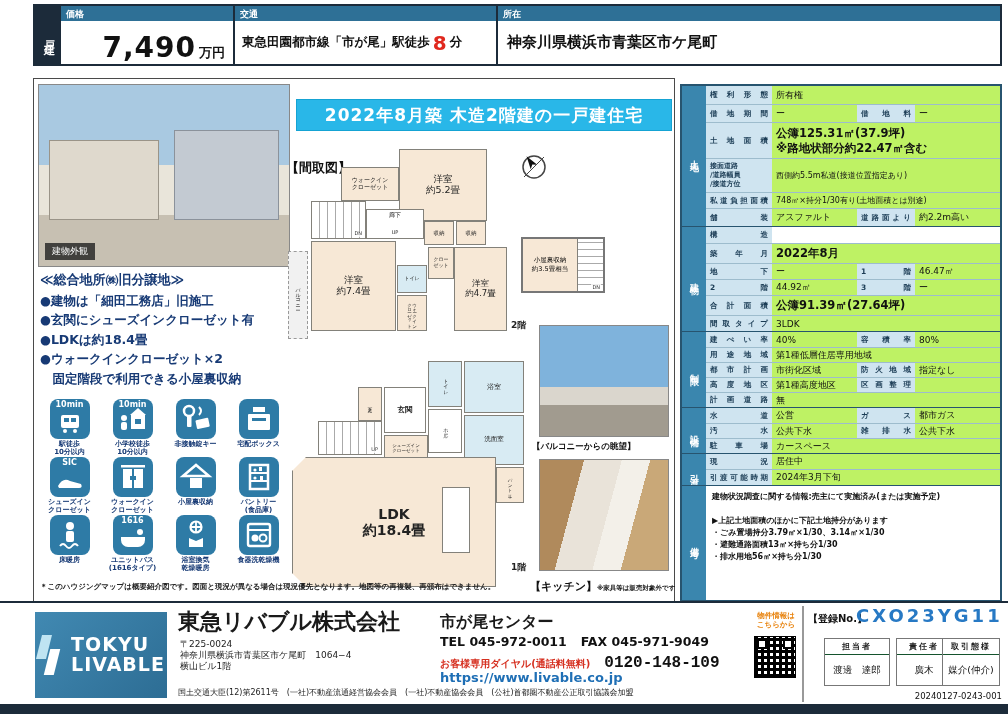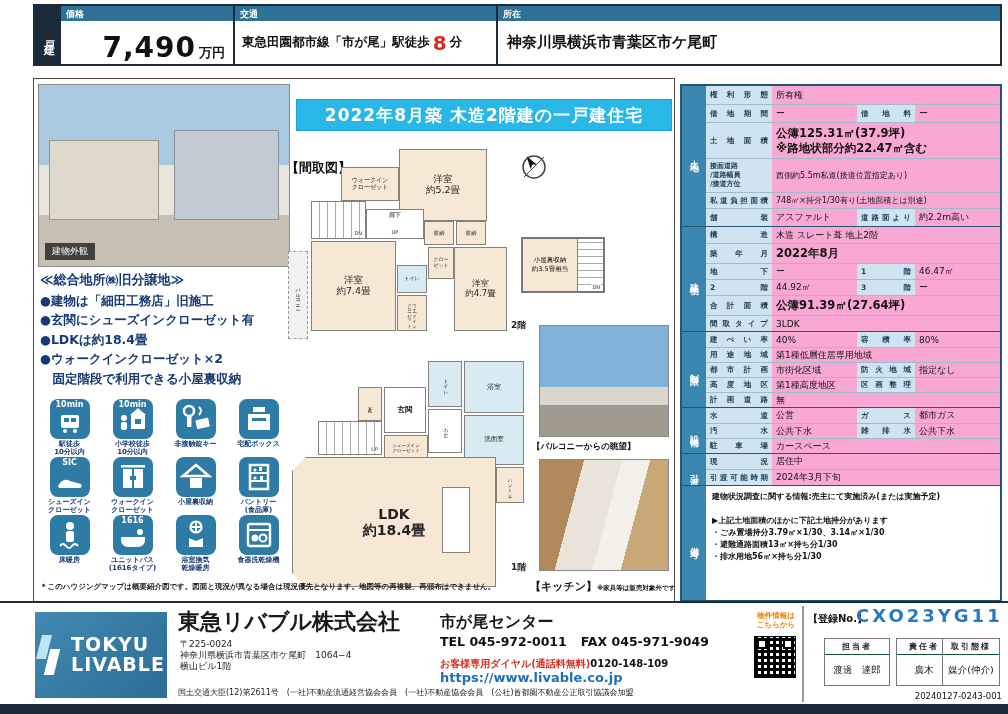--- a/index.html
+++ b/index.html
@@ -74,21 +74,21 @@
   .sec:first-child { border-top:none; }
   .sec-tab { width:24px; flex:none; background:#3a86ae; color:#fff; writing-mode:vertical-rl; text-orientation:upright; display:flex; align-items:center; justify-content:center; font-size:9px; font-weight:bold; letter-spacing:3px; }
   .sec-rows { flex:1; display:flex; flex-direction:column; }
   .row { display:flex; border-top:1px solid #9dbccd; flex:none; }
   .sec-rows .row:first-child { border-top:none; }
   .h15{height:15px}.h16{height:16px}.h18{height:18px}.h20{height:20px}.h34{height:34px}.h36{height:36px}
   .cl { width:66px; flex:none; background:#cfe4f0; color:#1b3c55; font-weight:bold; font-size:7.5px; display:flex; align-items:center; padding:5px 4px; }
   .cl .jl { width:100%; text-align:justify; text-align-last:justify; }
   .cl.ml .jl { text-align:left; text-align-last:left; white-space:pre-line; font-size:7px; line-height:1.3; }
   .cl2 { width:58px; }
-  .cv { flex:1; background:#f9a8d4; font-size:9px; color:#111; display:flex; align-items:center; padding:1px 4px; overflow:hidden; }
+  .cv { flex:1; background:#bef264; font-size:9px; color:#111; display:flex; align-items:center; padding:1px 4px; overflow:hidden; }
   .cv .pv { white-space:pre-line; line-height:1.25; }
   .cv.big { font-size:11.5px; font-weight:bold; }
   .cv.sm { font-size:8px; }
   .sec-notes { flex:1; }
   .notes-text { flex:1; font-size:8px; font-weight:bold; color:#111; padding:5px 6px; white-space:pre-line; line-height:1.5; }
 
   
   .footrule { position:absolute; left:0; top:601px; width:1008px; height:2px; background:#1c2b3a; }
   .bottombar { position:absolute; left:0; top:704px; width:1008px; height:10px; background:#1c2b3a; }
   .logo { position:absolute; left:35px; top:612px; width:132px; height:86px; background:linear-gradient(135deg,#4189b2,#2d6d94); display:flex; align-items:center; justify-content:center; gap:8px; }
@@ -96,21 +96,21 @@
   .lm1 { position:absolute; left:2px; top:0; width:10px; height:24px; background:#bfe4f2; transform:skewX(-14deg); }
   .lm2 { position:absolute; left:10px; top:14px; width:10px; height:26px; background:#fff; transform:skewX(-14deg); }
   .logo-text { color:#fff; font-weight:bold; font-size:19px; line-height:1.05; letter-spacing:1px; }
   .company { position:absolute; left:178px; top:607px; font-size:22px; font-weight:bold; color:#1a1a1a; }
   .branch { position:absolute; left:440px; top:612px; font-size:16px; font-weight:bold; color:#1a1a1a; }
   .ftxt { position:absolute; font-size:9px; color:#222; }
   .telfax { position:absolute; left:440px; top:634px; font-size:12.5px; font-weight:bold; color:#111; }
   .telfax .fax { margin-left:14px; }
   .dial { position:absolute; left:440px; top:652px; }
   .dial-label { font-size:10px; font-weight:bold; color:#d63020; }
-  .dial-num { font-size:10px; font-weight:bold; color:#111; margin-left:0; }
+  .dial-num { font-size:16px; font-weight:bold; color:#111; margin-left:14px;font-family:Liberation Mono, monospace; }
   .url { position:absolute; left:440px; top:670px; font-size:13px; font-weight:bold; color:#1f6fb5; }
   .license { position:absolute; left:178px; top:687px; width:618px; font-size:8px; color:#222; }
   .qrnote { position:absolute; left:752px; top:611px; font-size:7.5px; font-weight:bold; color:#e8820c; white-space:pre-line; text-align:center; width:48px; line-height:1.25; }
   .qr { position:absolute; left:754px; top:636px; width:42px; height:42px; border:1px solid #000;
         background-image:repeating-linear-gradient(0deg,#000 0 3px,transparent 3px 6px),repeating-linear-gradient(90deg,#000 0 3px,#fff 3px 6px); }
   .qr .c1 { position:absolute; left:2px; top:2px; width:10px; height:10px; border:2px solid #000; background:#fff; }
   .qr .c2 { position:absolute; right:2px; top:2px; width:10px; height:10px; border:2px solid #000; background:#fff; }
   .fdivider { position:absolute; left:802px; top:606px; width:1.5px; height:96px; background:#999; }
   .reg-label { position:absolute; left:808px; top:612px; font-size:10px; font-weight:bold; color:#111; }
   .reg-value { position:absolute; left:856px; top:605px; font-size:18px; font-weight:bold; color:#2779c4; letter-spacing:3px; }
@@ -448,23 +448,20 @@
       </div>
     </div>
 
     <div class="sec">
       <div class="sec-tab">建物</div>
       <div class="sec-rows">
         <div class="row h16">
           <div class="cl">
               <span class="jl">構造</span>
             </div>
-          <div class="cv">
-              <span>木造 スレート葺 地上2階</span>
-            </div>
         </div>
         <div class="row h20">
           <div class="cl">
               <span class="jl">築年月</span>
             </div>
           <div class="cv big">
               <span>2022年8月</span>
             </div>
         </div>
         <div class="row h16">

